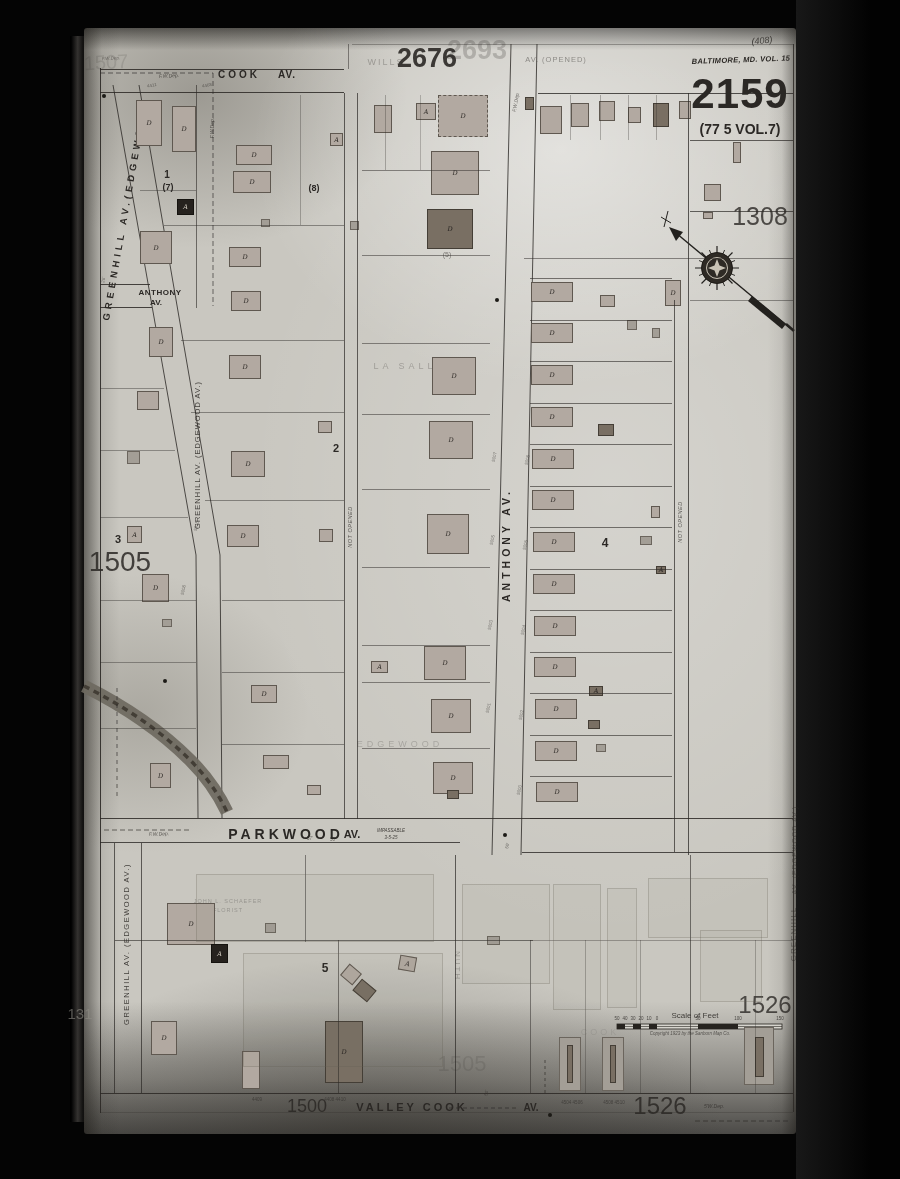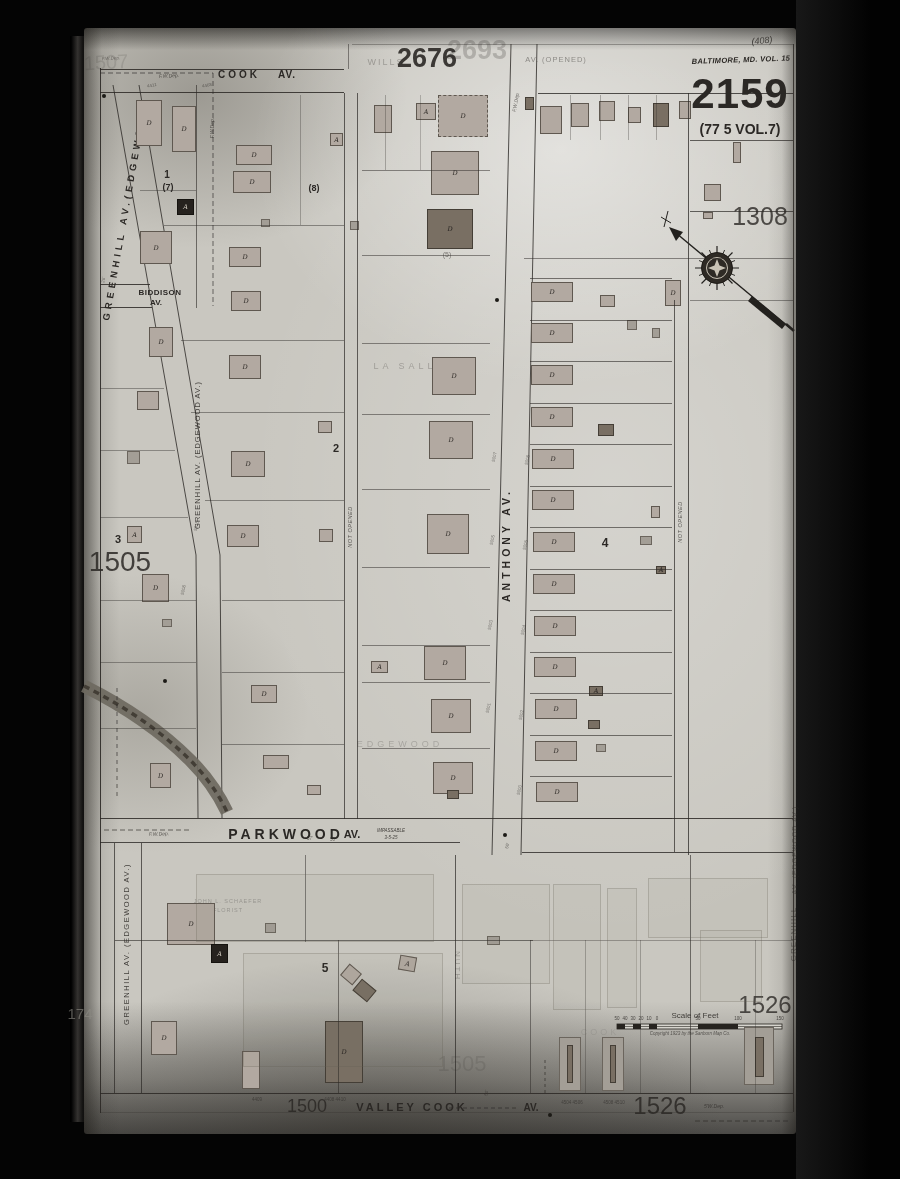--- a/index.html
+++ b/index.html
@@ -93,26 +93,26 @@
       <div class="lbl" style="left: 740px; top: 129px; font-size: 14px; font-weight: 700; transform: translate(-50%, -50%) rotate(0deg);">(77 5 VOL.7)</div>
       <div class="lbl" style="left: 427px; top: 58px; font-size: 27px; opacity: 0.9; font-weight: 600; transform: translate(-50%, -50%) rotate(0deg);">2676</div>
       <div class="lbl" style="left: 477px; top: 50px; font-size: 27px; opacity: 0.22; font-weight: 600; transform: translate(-50%, -50%) rotate(0deg);">2693</div>
       <div class="lbl" style="left: 760px; top: 216px; font-size: 25px; opacity: 0.8; transform: translate(-50%, -50%) rotate(0deg);">1308</div>
       <div class="lbl" style="left: 120px; top: 562px; font-size: 28px; opacity: 0.85; transform: translate(-50%, -50%) rotate(0deg);">1505</div>
       <div class="lbl" style="left: 765px; top: 1005px; font-size: 24px; opacity: 0.8; transform: translate(-50%, -50%) rotate(0deg);">1526</div>
       <div class="lbl" style="left: 660px; top: 1106px; font-size: 24px; opacity: 0.85; transform: translate(-50%, -50%) rotate(0deg);">1526</div>
       <div class="lbl" style="left: 307px; top: 1106px; font-size: 18px; opacity: 0.85; transform: translate(-50%, -50%) rotate(0deg);">1500</div>
       <div class="lbl" style="left: 106px; top: 62px; font-size: 20px; opacity: 0.13; transform: translate(-50%, -50%) rotate(-3deg);">1507</div>
       <div class="lbl" style="left: 462px; top: 1064px; font-size: 22px; opacity: 0.13; transform: translate(-50%, -50%) rotate(0deg);">1505</div>
-      <div class="lbl" style="left: 80px; top: 1013px; font-size: 15px; opacity: 0.6; color: rgb(143, 141, 134); transform: translate(-50%, -50%) rotate(0deg);">174</div>
+      <div class="lbl" style="left: 80px; top: 1013px; font-size: 15px; opacity: 0.6; color: rgb(143, 141, 134); transform: translate(-50%, -50%) rotate(0deg);">131</div>
       <div class="lbl" style="left: 239px; top: 75px; font-size: 10px; letter-spacing: 3px; font-weight: 600; transform: translate(-50%, -50%) rotate(0deg);">COOK</div>
       <div class="lbl" style="left: 287px; top: 75px; font-size: 10px; letter-spacing: 1px; font-weight: 600; transform: translate(-50%, -50%) rotate(0deg);">AV.</div>
       <div class="lbl" style="left: 386px; top: 62px; font-size: 9px; letter-spacing: 2px; opacity: 0.3; transform: translate(-50%, -50%) rotate(0deg);">WILLS</div>
       <div class="lbl" style="left: 556px; top: 60px; font-size: 7.5px; letter-spacing: 1px; opacity: 0.45; transform: translate(-50%, -50%) rotate(0deg);">AV. (OPENED)</div>
-      <div class="lbl" style="left: 160px; top: 293px; font-size: 8px; letter-spacing: 0.5px; font-weight: 600; transform: translate(-50%, -50%) rotate(0deg);">BIDDISON</div>
+      <div class="lbl" style="left: 160px; top: 293px; font-size: 8px; letter-spacing: 0.5px; font-weight: 600; transform: translate(-50%, -50%) rotate(0deg);">ANTHONY</div>
       <div class="lbl" style="left: 156px; top: 303px; font-size: 8px; font-weight: 600; transform: translate(-50%, -50%) rotate(0deg);">AV.</div>
       <div class="lbl" style="left: 125px; top: 212px; font-size: 9.5px; letter-spacing: 4px; font-weight: 600; transform: translate(-50%, -50%) rotate(-80deg);">GREENHILL  AV.(EDGEWOOD</div>
       <div class="lbl" style="left: 198px; top: 455px; font-size: 7.5px; letter-spacing: 1px; opacity: 0.85; transform: translate(-50%, -50%) rotate(-90deg);">GREENHILL AV. (EDGEWOOD AV.)</div>
       <div class="lbl" style="left: 506px; top: 545px; font-size: 10.5px; letter-spacing: 4px; font-weight: 600; transform: translate(-50%, -50%) rotate(-90deg);">ANTHONY  AV.</div>
       <div class="lbl" style="left: 262px; top: 834px; font-size: 14px; letter-spacing: 4px; font-weight: 600; transform: translate(-50%, -50%) rotate(0deg); margin-left: 24px;">PARKWOOD</div>
       <div class="lbl" style="left: 352px; top: 834px; font-size: 11px; font-weight: 600; transform: translate(-50%, -50%) rotate(0deg);">AV.</div>
       <div class="lbl" style="left: 391px; top: 831px; font-size: 4.5px; opacity: 0.85; font-style: italic; transform: translate(-50%, -50%) rotate(0deg);">IMPASSABLE</div>
       <div class="lbl" style="left: 391px; top: 838px; font-size: 4.5px; opacity: 0.85; font-style: italic; transform: translate(-50%, -50%) rotate(0deg);">3-5-25</div>
       <div class="lbl" style="left: 412px; top: 1107px; font-size: 11px; letter-spacing: 3px; font-weight: 600; transform: translate(-50%, -50%) rotate(0deg);">VALLEY  COOK</div>
       <div class="lbl" style="left: 531px; top: 1108px; font-size: 10px; font-weight: 600; transform: translate(-50%, -50%) rotate(0deg);">AV.</div>

